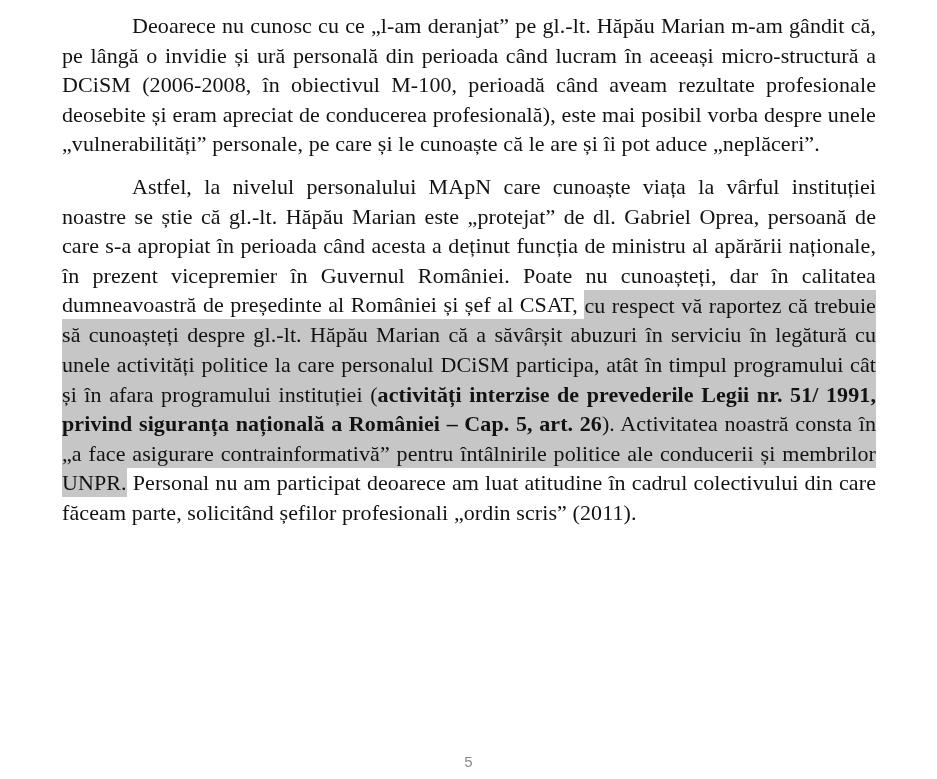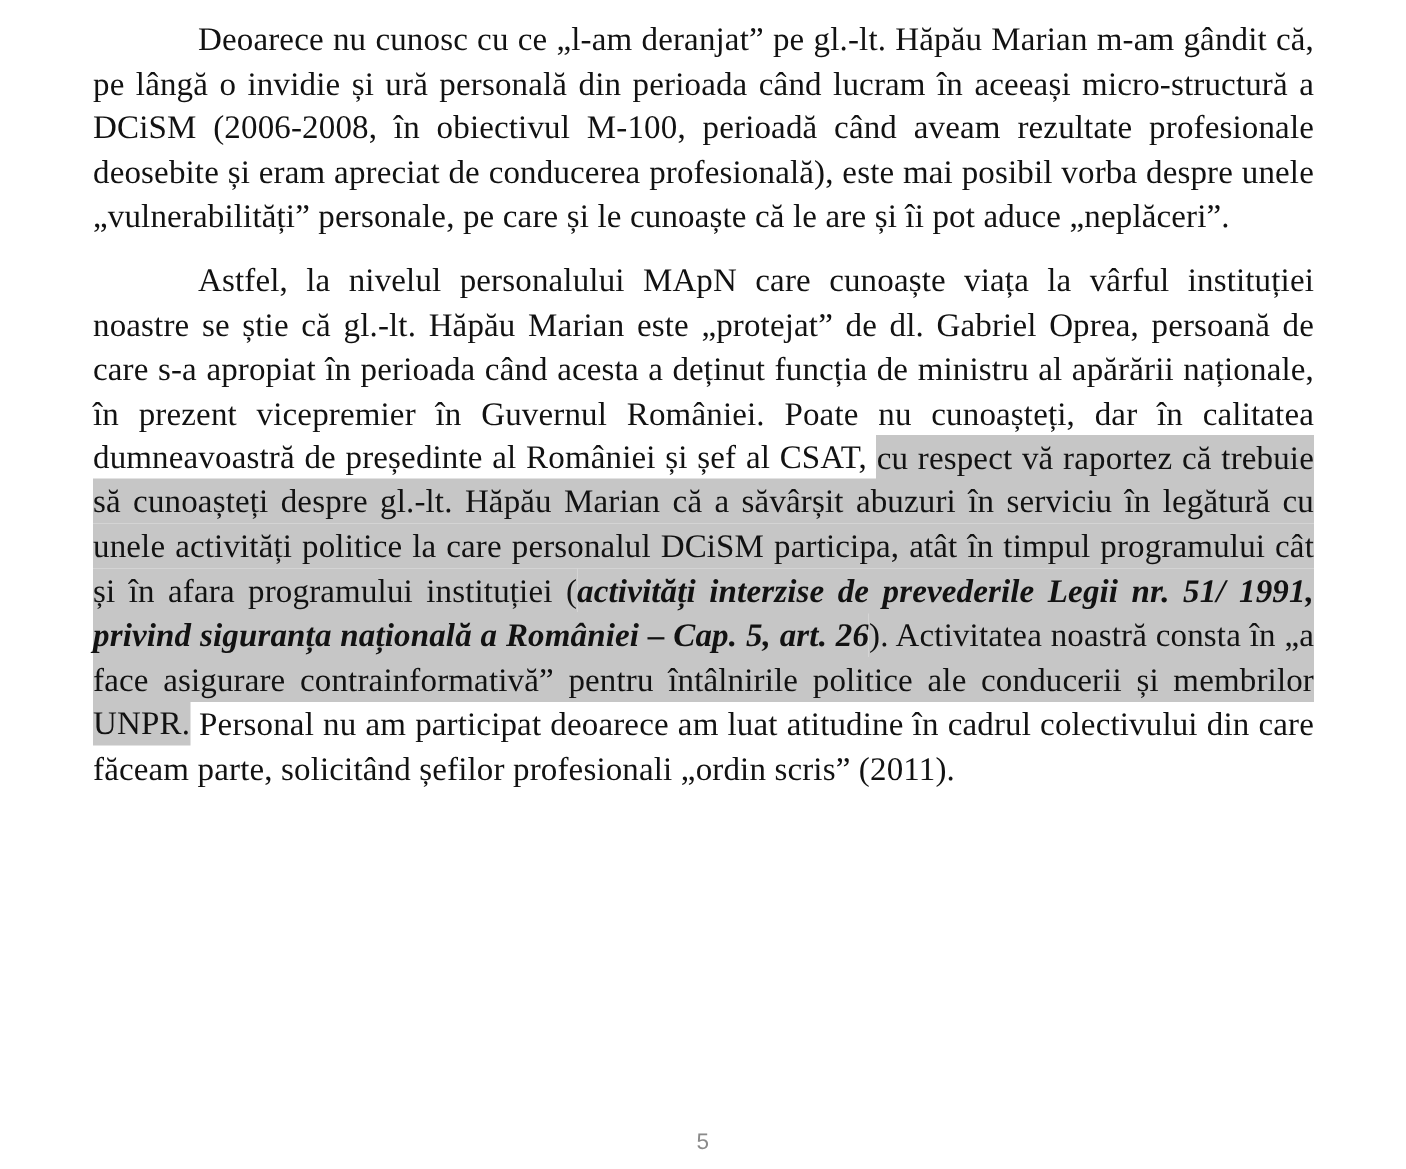--- a/index.html
+++ b/index.html
@@ -32,21 +32,20 @@
   }
   .hl {
     background-color: var(--hl, #c6c6c6);
     padding: 2.5px 0;
     
     -webkit-box-decoration-break: clone;
     box-decoration-break: clone;
   }
   .bi {
     font-weight: bold;
-    font-style: italic;
     margin-top: 48px;
   }
   .footer {
     position: absolute;
     left: 0;
     bottom: 8px;
     width: 937px;
     text-align: center;
   }
   .page-number {

